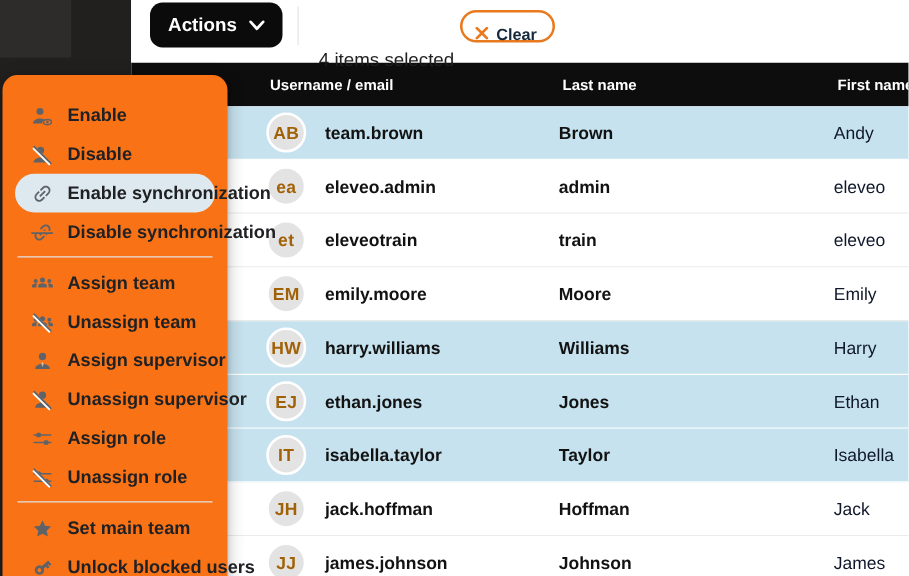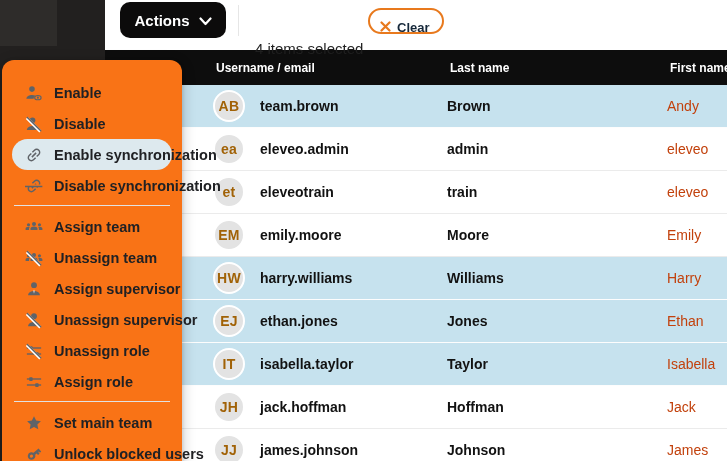--- a/index.html
+++ b/index.html
@@ -46,21 +46,21 @@
     align-items:center;padding-left:108px;background:#fff;
     border-bottom:1px solid #ebebeb;font-size:14px;color:#121212;cursor:pointer;
   }
   .row.selected{background:#c6e2ee;border-bottom-color:#fdfdfd;}
   .avatar{
     width:32px;height:32px;border-radius:50%;background:#e3e3e3;border:2px solid #fff;
     display:flex;align-items:center;justify-content:center;
     font-size:14px;font-weight:700;color:#a16207;letter-spacing:.3px;
   }
   .cell-username,.cell-lastname{font-weight:700;}
-  .cell-firstname{font-weight:400;color:#c2410c;}
+  .cell-firstname{font-weight:400;color:#0f172a;}
 
   
   .menu{
     position:absolute;left:2px;top:40px;width:180px;
     background:#f97316;border-radius:12px;
     box-shadow:0 3px 14px rgba(0,0,0,.24),0 1px 4px rgba(0,0,0,.14);
     padding:17px 0 8px;z-index:5;margin-top:20px;
   }
   .menu-item{
     height:31px;margin:0 10px;padding:0 12px;border-radius:17px;
@@ -281,38 +281,38 @@
       </div>
       <div class="menu-item">
         <span class="menu-icon">
           <svg width="18" height="18" viewBox="0 0 24 24" fill="currentColor">
             <g stroke="currentColor" stroke-width="1.8">
               <line x1="2.5" y1="8" x2="21.5" y2="8"></line>
               <line x1="2.5" y1="16" x2="21.5" y2="16"></line>
             </g>
             <rect x="5.6" y="5.5" width="4.6" height="5" rx="1"></rect>
             <rect x="13.6" y="13.5" width="4.6" height="5" rx="1"></rect>
-            <path d="M2.4 4 L20.4 22" stroke="#fff" stroke-width="3.6" fill="none"></path>
-            <path d="M3.2 3.2 L21 21" stroke="currentColor" stroke-width="1.9" stroke-linecap="round" fill="none"></path>
-          </svg>
-        </span>
-        <span>Unassign role</span>
+          </svg>
+        </span>
+        <span>Assign role</span>
       </div>
       <div class="menu-item">
         <span class="menu-icon">
           <svg width="18" height="18" viewBox="0 0 24 24" fill="currentColor">
             <g stroke="currentColor" stroke-width="1.8">
               <line x1="2.5" y1="8" x2="21.5" y2="8"></line>
               <line x1="2.5" y1="16" x2="21.5" y2="16"></line>
             </g>
             <rect x="5.6" y="5.5" width="4.6" height="5" rx="1"></rect>
             <rect x="13.6" y="13.5" width="4.6" height="5" rx="1"></rect>
-          </svg>
-        </span>
-        <span>Assign role</span>
+            <path d="M2.4 4 L20.4 22" stroke="#fff" stroke-width="3.6" fill="none"></path>
+            <path d="M3.2 3.2 L21 21" stroke="currentColor" stroke-width="1.9" stroke-linecap="round" fill="none"></path>
+          </svg>
+        </span>
+        <span>Unassign role</span>
       </div>
       <div class="menu-sep"></div>
       <div class="menu-item">
         <span class="menu-icon">
           <svg width="18" height="18" viewBox="0 0 24 24" fill="currentColor">
             <path d="M12 2.9l2.8 5.8 6.4.9-4.7 4.4 1.2 6.3L12 17.2l-5.7 3.1 1.2-6.3-4.7-4.4 6.4-.9z"></path>
           </svg>
         </span>
         <span>Set main team</span>
       </div>

